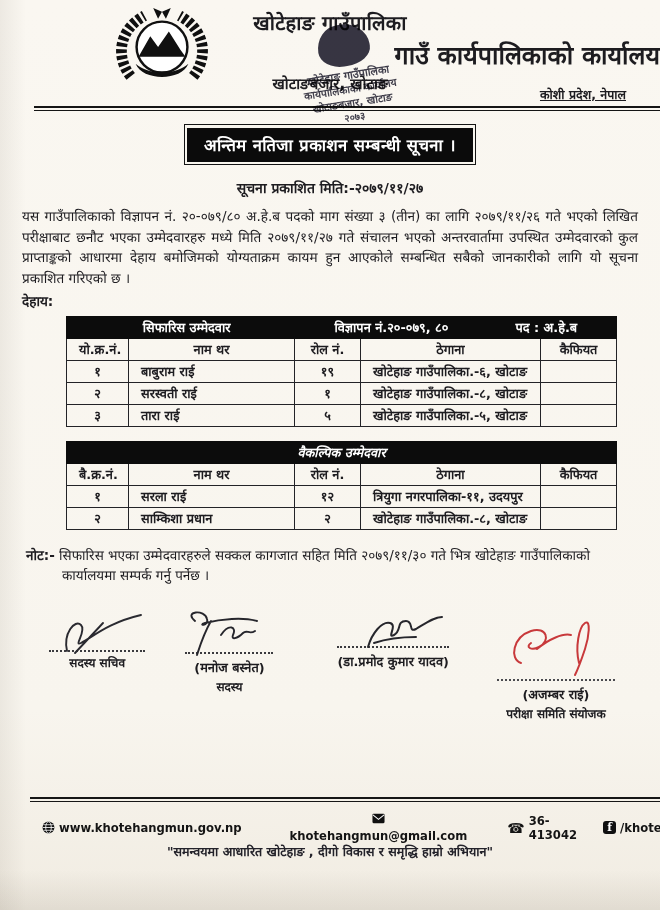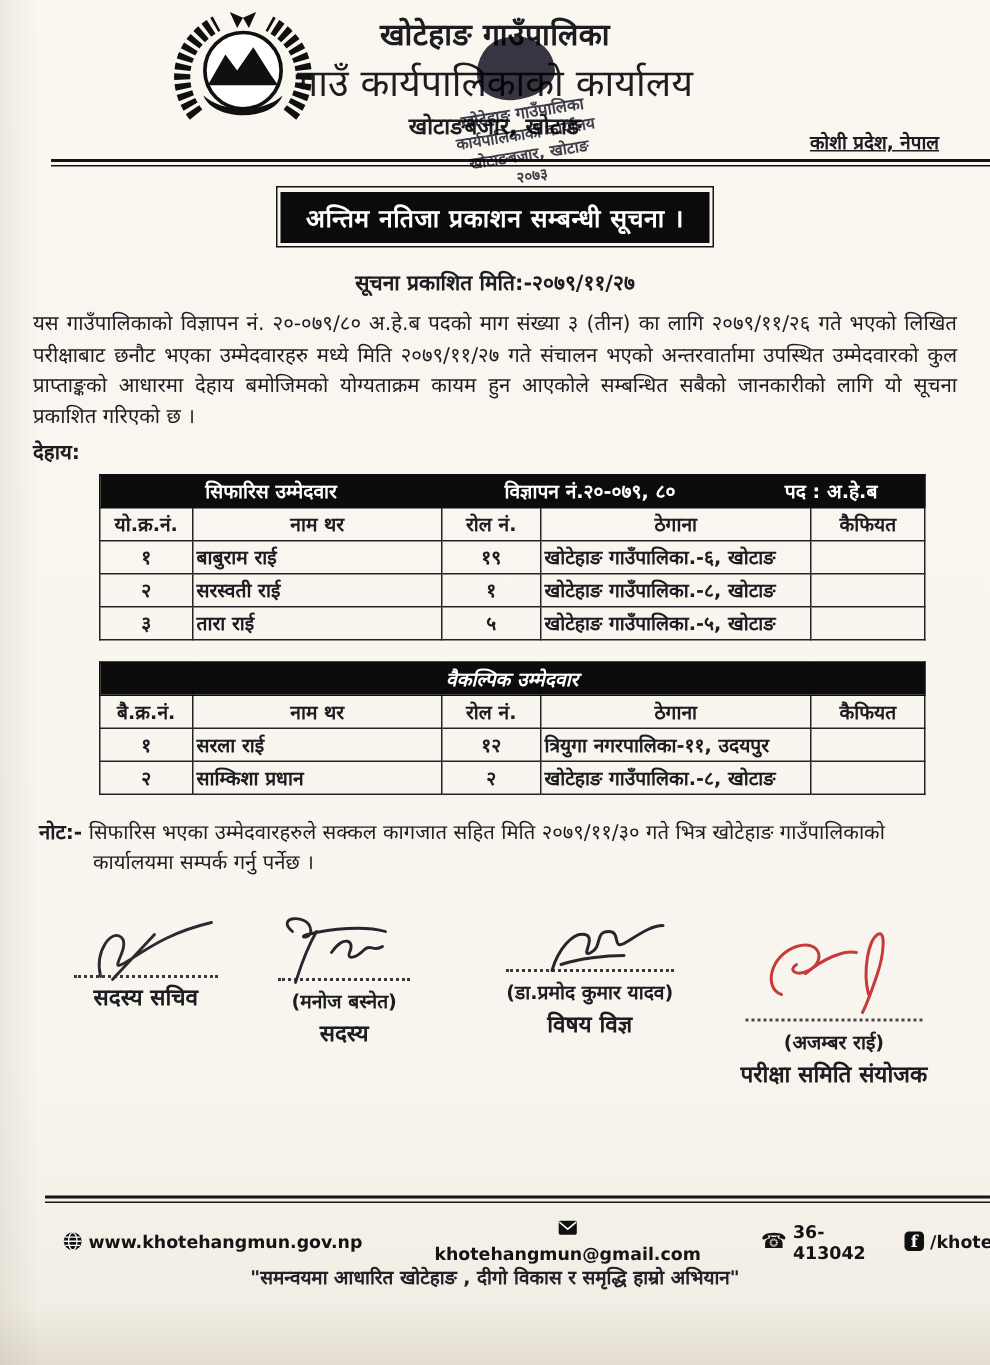--- a/index.html
+++ b/index.html
@@ -12,21 +12,21 @@
   }
   .scan-shade-left { position:absolute; left:0; top:0; bottom:0; width:26px;
     background:linear-gradient(90deg, rgba(120,110,95,0.10), rgba(120,110,95,0)); pointer-events:none; }
   .scan-shade-bottom { position:absolute; left:0; right:0; bottom:0; height:40px;
     background:linear-gradient(0deg, rgba(110,100,85,0.12), rgba(110,100,85,0)); pointer-events:none; }
 
   
   .header { position:relative; height:106px; padding-top:9px; text-align:center; }
   .logo { position:absolute; left:112px; top:6px; width:100px; height:88px; }
   .head-line1 { font-size:20px; font-weight:700; letter-spacing:0.3px; }
-  .head-line2 { font-size:25px; font-weight:400; margin-top:1px; }
+  .head-line2 { font-size:25px; font-weight:700; margin-top:1px;text-align:right; }
   .head-line3 { font-size:15px; font-weight:700; margin-top:2px; }
   .province { position:absolute; right:34px; top:86px; font-size:12.5px; font-weight:600;text-decoration:underline; }
 
   .stamp {
     position:absolute; left:250px; top:24px; width:196px; text-align:center;
     transform:rotate(-9deg); color:rgba(32,30,48,0.85); mix-blend-mode:multiply; pointer-events:none;
   }
   .stamp-emblem { margin:0 auto 1px; width:52px; height:42px; background:rgba(28,26,44,0.88);
     border-radius:46% 54% 52% 48% / 62% 58% 42% 44%; }
   .stamp-l1 { font-size:11px; font-weight:700; }
@@ -43,21 +43,21 @@
     padding:5px 17px 6px; letter-spacing:0.4px; }
 
   .pub-date { text-align:center; margin-top:13px; font-size:14px; font-weight:700; }
 
   .body-par { margin:9px 22px 0; font-size:13.6px; line-height:1.52; text-align:justify; font-weight:500; }
   .dehaya { margin:2px 0 0 22px; font-size:13.6px; font-weight:700; }
 
   
   table.tbl { border-collapse:collapse; margin:6px 0 0 66px; width:550px; font-size:12.8px; table-layout:fixed; }
   table.tbl.second { margin-top:14px; }
-  .tbl td, .tbl th { border:1.6px solid #232327; padding:1px 2px; height:22px; font-weight:700; }
+  .tbl td, .tbl th { border:1.6px solid #232327; padding:1px 12px; height:22px; font-weight:700; }
   .tbl th { text-align:center; }
   .tbl td.c { text-align:center; font-weight:600; }
   .tbl td.l { text-align:left; font-weight:600; }
   tr.blackrow td { background:#0c0c0c; color:#fff; font-weight:700; border:1.6px solid #0c0c0c; }
   .blackrow-flex { display:flex; align-items:center; font-size:12.8px; }
   .blackrow-flex .s1 { width:41%; text-align:center; }
   .blackrow-flex .s2 { width:37%; text-align:center; }
   .blackrow-flex .s3 { width:22%; text-align:center; }
   .blacktitle { text-align:center;font-style:italic; }
 
@@ -70,21 +70,21 @@
   .sig { text-align:center; }
   .sig1 { width:152px; }
   .sig2 { width:138px; margin-left:4px; }
   .sig3 { width:178px; margin-left:24px; }
   .sig4 { width:172px; margin-left:8px; margin-top:10px; }
   .scribble { display:block; margin:0 auto -15px; }
   .sig4 .scribble { margin-bottom:-10px; }
   .dots { margin:0 auto; border-bottom:2.4px dotted #3a3a3e; height:10px; }
   .sig1 .dots { width:96px; } .sig2 .dots { width:88px; } .sig3 .dots { width:112px; } .sig4 .dots { width:118px; border-color:#4a4a4e; }
   .sig-name { margin-top:4px; font-size:12.8px; font-weight:600; }
-  .sig-title { margin-top:2px; font-size:15px; font-weight:600; }
+  .sig-title { margin-top:2px; font-size:12px; font-weight:600; }
   .ink-red { color:#c8393b; }
 
   
   .footer-rule { position:absolute; left:30px; right:0; top:797px; height:5px;
     border-top:2.6px solid #161616; border-bottom:1.2px solid #161616; }
   .contacts { position:absolute; left:42px; right:20px; top:812px; display:flex; align-items:center; }
   .contact { display:flex; align-items:center; gap:4px; font-size:11.6px; font-weight:600; color:#141414; }
   .contact.c2 { margin-left:48px;flex-direction:column; } .contact.c3 { margin-left:40px; } .contact.c4 { margin-left:26px; }
   .icon-globe, .icon-mail { width:13px; height:13px; }
   .icon-phone { font-size:14px; line-height:1; }
@@ -235,21 +235,20 @@
       <div class="dots"></div>
       <div class="sig-name">(मनोज बस्नेत)</div>
       <div class="sig-title">सदस्य</div>
     </div>
     <div class="sig sig3">
       <svg class="scribble" width="110" height="44" viewBox="0 0 110 44">
         <path d="M30,38 C34,24 44,12 52,14 C60,16 48,30 56,26 C64,22 58,12 68,12 C76,12 70,24 78,20 C88,14 96,8 104,8 M36,34 C48,30 66,28 78,28" fill="none" stroke="#26262c" stroke-width="2" stroke-linecap="round"></path>
       </svg>
       <div class="dots"></div>
       <div class="sig-name">(डा.प्रमोद कुमार यादव)</div>
-      <div class="sig-title">विषय विज्ञ</div>
     </div>
     <div class="sig sig4 ink-red">
       <svg class="scribble" width="130" height="62" viewBox="0 0 130 62">
         <path d="M30,44 C18,40 22,18 40,12 C56,7 60,22 48,28 C40,32 34,28 40,24 M46,30 C58,20 72,14 80,16 M88,44 C84,28 88,8 94,4 C100,0 98,18 94,30 C90,42 86,52 84,56" fill="none" stroke="currentColor" stroke-width="2" stroke-linecap="round"></path>
       </svg>
       <div class="dots"></div>
       <div class="sig-name" style="color:#1d1c20">(अजम्बर राई)</div>
       <div class="sig-title" style="color:#1d1c20">परीक्षा समिति संयोजक</div>
     </div>
   </div>

